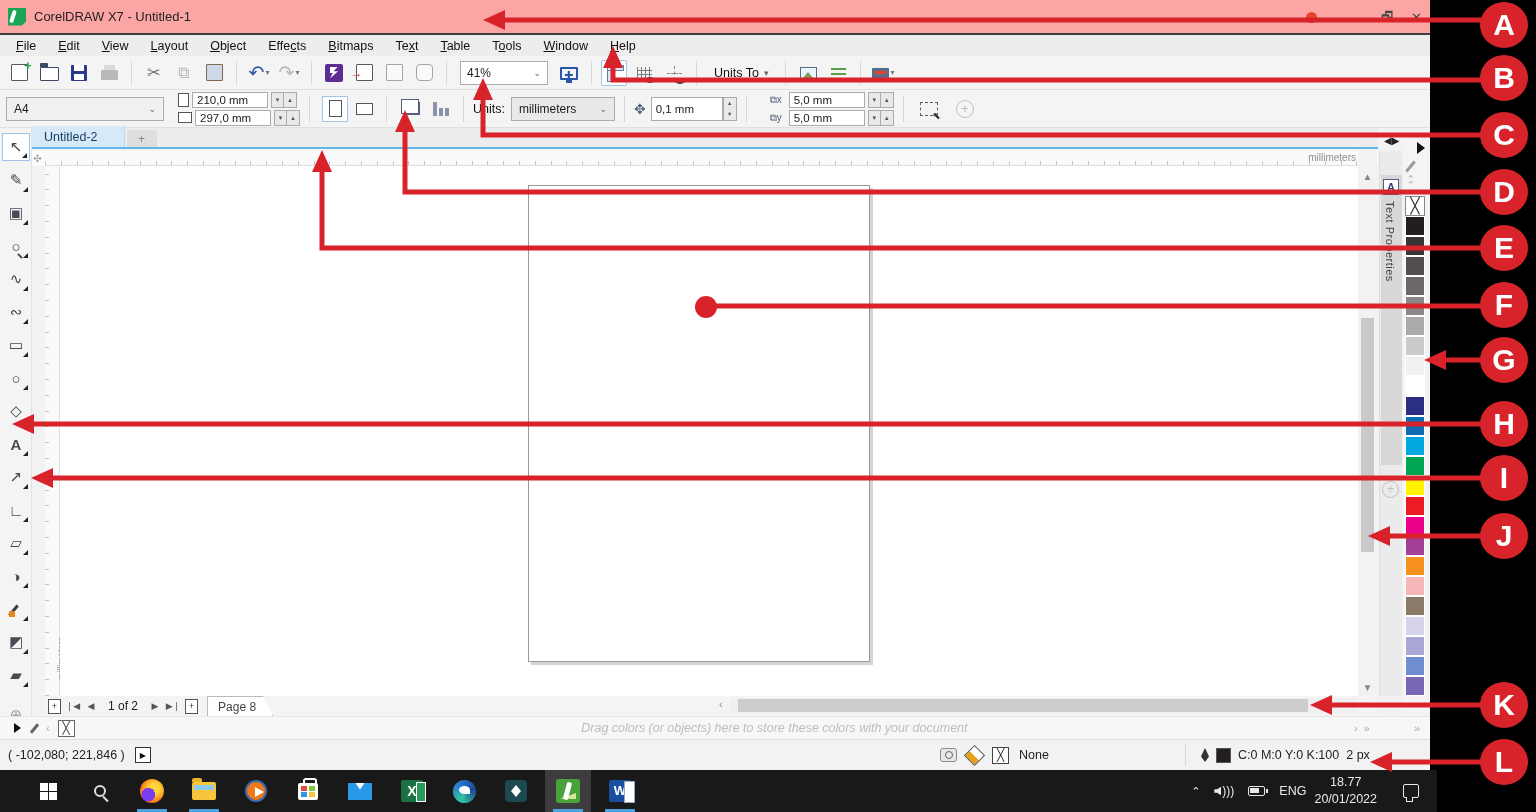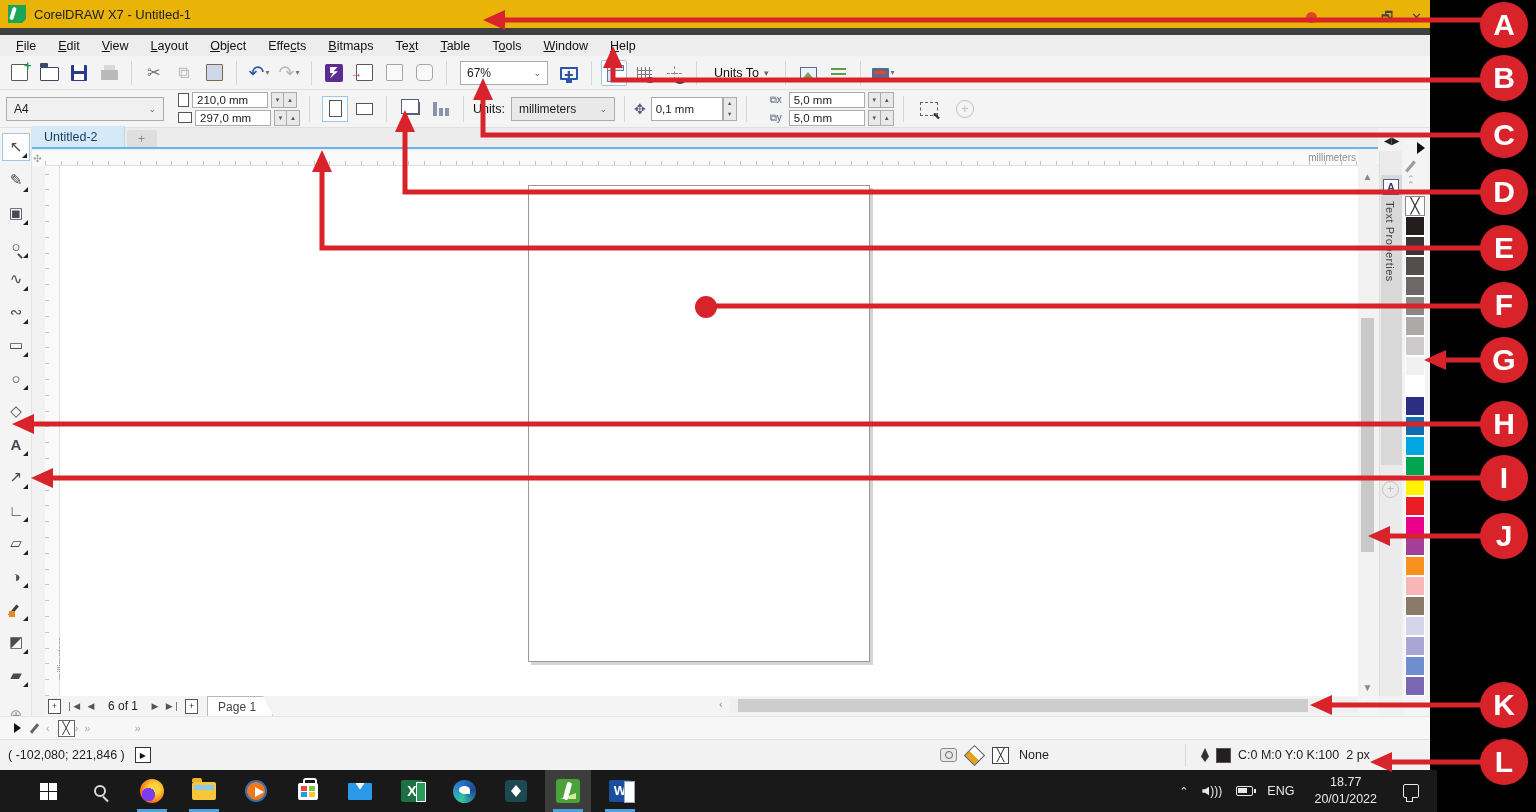--- a/index.html
+++ b/index.html
@@ -2,21 +2,21 @@
 <html><head>
 <meta charset="utf-8">
 <style>
   * { margin:0; padding:0; box-sizing:border-box; }
   html,body { width:1536px; height:812px; overflow:hidden; }
   body { font-family:"Liberation Sans","DejaVu Sans",sans-serif; background:#000; position:relative; font-size:12px; color:#1a1a1a; }
 
   #app { position:absolute; left:0; top:0; width:1430px; height:770px; background:#f2f2f2; }
 
   
-  .titlebar { position:absolute; left:0; top:0; width:100%; height:35px; background:#eab308; border-bottom:7px solid #404040; display:flex; align-items:center; padding-left:8px; }
+  .titlebar { position:absolute; left:0; top:0; width:100%; height:35px; background:#fca5a5; border-bottom:2px solid #404040; display:flex; align-items:center; padding-left:8px; }
   .app-logo { width:18px; height:18px; background:#1ca457; position:relative; margin-right:8px; clip-path:polygon(0 0,100% 0,100% 78%,78% 100%,0 100%); }
   .app-logo::after { content:""; position:absolute; left:3px; top:2px; width:4px; height:13px; background:#fff; transform:rotate(18deg); border-radius:2px; }
   .title-text { font-size:13px; color:#222; }
   .win-controls { position:absolute; right:8px; top:0; height:35px; display:flex; align-items:center; gap:18px; color:#444; font-size:13px; }
   .tb-dot { width:11px; height:11px; border-radius:50%; background:#e8432a; margin-right:46px; }
 
   
   .menubar { position:absolute; left:0; top:35px; width:100%; height:21px; background:#ededed; display:flex; align-items:center; padding-left:6px; gap:2px; }
   .menu-item { padding:2px 10px; font-size:12.5px; color:#111; }
   .menu-item u { text-decoration:underline; }
@@ -220,21 +220,21 @@
   .coreld::before { content:""; position:absolute; left:4px; top:14px; width:16px; height:6px; background:#d8e89a; clip-path:polygon(0 100%,100% 0,100% 100%); }
   .word { width:22px; height:22px; background:#1a4fa0; border-radius:2px; color:#fff; font-weight:bold; font-size:13px; text-align:center; line-height:22px; position:relative; }
   .word::after { content:""; position:absolute; right:-4px; top:1px; width:9px; height:20px; background:#fff; border:1px solid #9ab; }
   .tray { position:absolute; right:0; top:0; height:42px; display:flex; align-items:center; color:#e8e8e8; }
   .tray-chev { font-size:11px; margin-right:14px; }
   .speaker { display:flex; align-items:center; margin-right:14px; font-size:12px; }
   .spk-body { width:7px; height:9px; background:#e8e8e8; clip-path:polygon(0 30%,40% 30%,100% 0,100% 100%,40% 70%,0 70%); margin-right:1px; }
   .battery { width:17px; height:10px; border:1.5px solid #e8e8e8; border-radius:2px; position:relative; margin-right:14px; }
   .battery::before { content:""; position:absolute; left:1px; top:1px; width:9px; height:5px; background:#e8e8e8; }
   .battery::after { content:""; position:absolute; right:-4px; top:2px; width:2px; height:4px; background:#e8e8e8; }
-  .tray-lang { font-size:12.5px; margin-right:20px; }
+  .tray-lang { font-size:12.5px; margin-right:8px; }
   .tray-clock { text-align:center; font-size:12.5px; line-height:1.35; margin-right:26px; }
   .notif { width:16px; height:14px; border:1.6px solid #e8e8e8; border-radius:2px; position:relative; margin-right:18px; }
   .notif::after { content:""; position:absolute; left:2px; bottom:-5px; width:5px; height:4px; background:#191919; border-left:1.6px solid #e8e8e8; border-right:1.6px solid #e8e8e8; border-bottom:1.6px solid #e8e8e8; }
 
   
   #ann-svg { position:absolute; left:0; top:0; width:1536px; height:812px; pointer-events:none; z-index:50; }
   .badge { position:absolute; left:1480px; width:48px; height:46px; border-radius:50%; background:#d8232a; color:#fff; font-weight:bold; font-size:30px; display:flex; align-items:center; justify-content:center; z-index:51; font-family:"Liberation Sans",sans-serif; }
 </style>
 </head>
 <body>
@@ -306,21 +306,21 @@
         <div class="icon16 sheet import-arrow"></div>
       </div>
     <div class="tbtn">
         <div class="icon16 sheet" style="opacity:.5;"></div>
       </div>
     <div class="tbtn">
         <div class="icon16 sheet" style="opacity:.5;border-radius:4px;"></div>
       </div>
     <div class="tsep"></div>
     <div class="zoom-combo">
-      <span>67%</span>
+      <span>41%</span>
       <span class="combo-caret">⌄</span>
     </div>
     <div class="tbtn">
         <div class="monitor">
           <span class="plus">✚</span>
         </div>
       </div>
     <div class="tsep"></div>
     <div class="tbtn pressed">
         <div class="corner-ruler"></div>
@@ -602,39 +602,40 @@
         <div class="swatch" style="background: rgb(122, 103, 179);"></div>
       </div>
     <div class="pal-down">⌄</div>
     <div class="pal-more">»</div>
   </div>
 
   <div class="navrow">
     <div class="pageadd">+</div>
     <span class="nav-ico">❘◀</span>
     <span class="nav-ico">◀</span>
-    <span class="page-count">6 of 1</span>
+    <span class="page-count">1 of 2</span>
     <span class="nav-ico">▶</span>
     <span class="nav-ico">▶❘</span>
     <div class="pageadd">+</div>
     <div class="page-tab">
-        <span>Page 1</span>
+        <span>Page 8</span>
       </div>
   </div>
   <div class="hscroll">
     <span class="hs-arr" style="left:-11px;">‹</span>
     <div class="hthumb"></div>
     <span class="hs-arr" style="right:-12px;">›</span>
   </div>
 
   <div class="docpal">
     <div class="dp-fly"></div>
     <div class="dp-eyedrop"></div>
     <span class="dp-left">‹</span>
     <div class="dp-none">╳</div>
+    <div class="dp-hint">Drag colors (or objects) here to store these colors with your document</div>
     <span class="dp-right">›</span>
     <span class="dp-right">»</span>
     <span class="dp-right" style="margin-left:38px;margin-right:10px;">»</span>
   </div>
 
   <div class="statusbar">
     <span class="coords">( -102,080; 221,846 )</span>
     <div class="coord-fly">▶</div>
     <div class="sb-right">
       <div class="proof-ico"></div>

